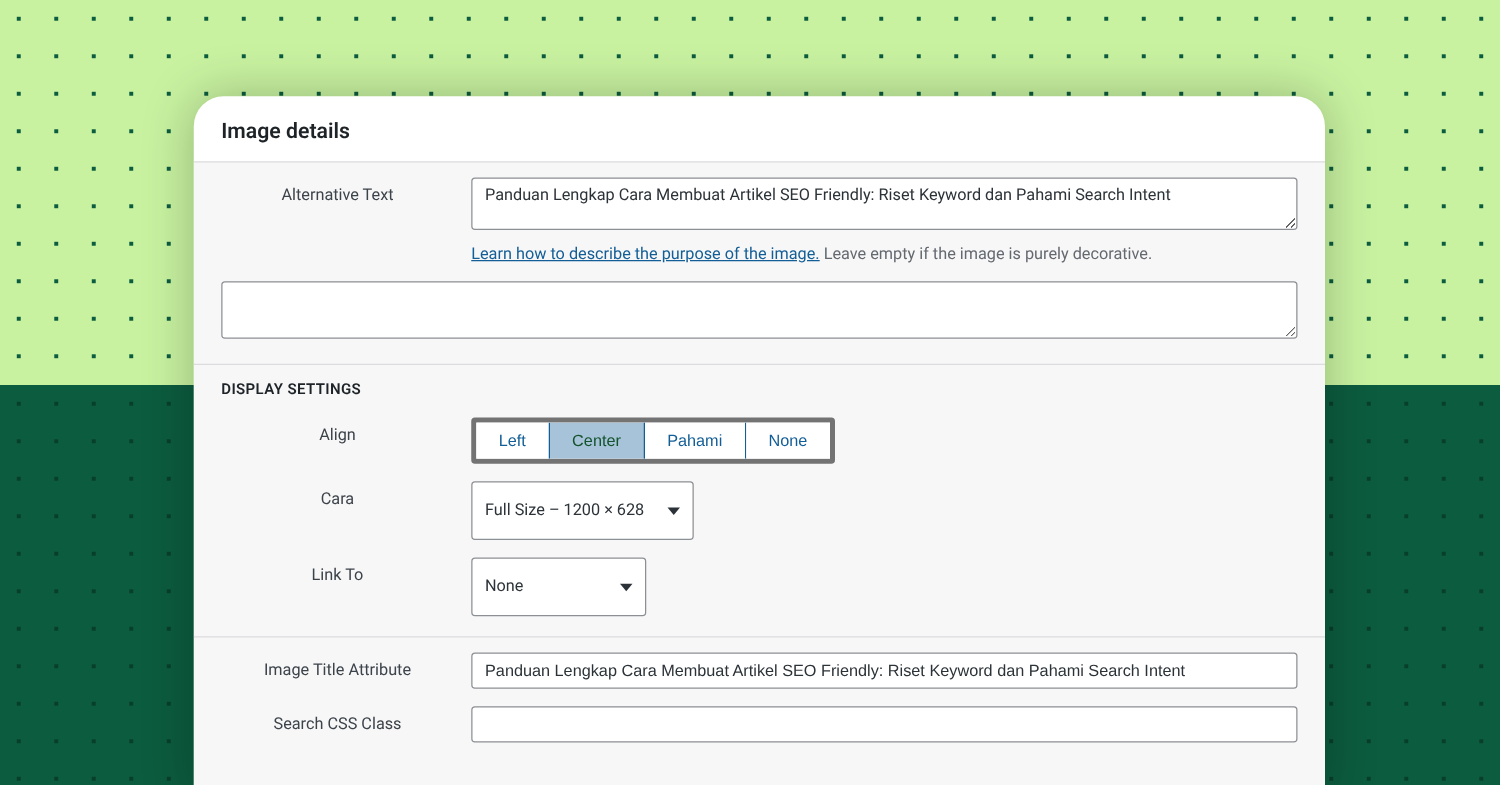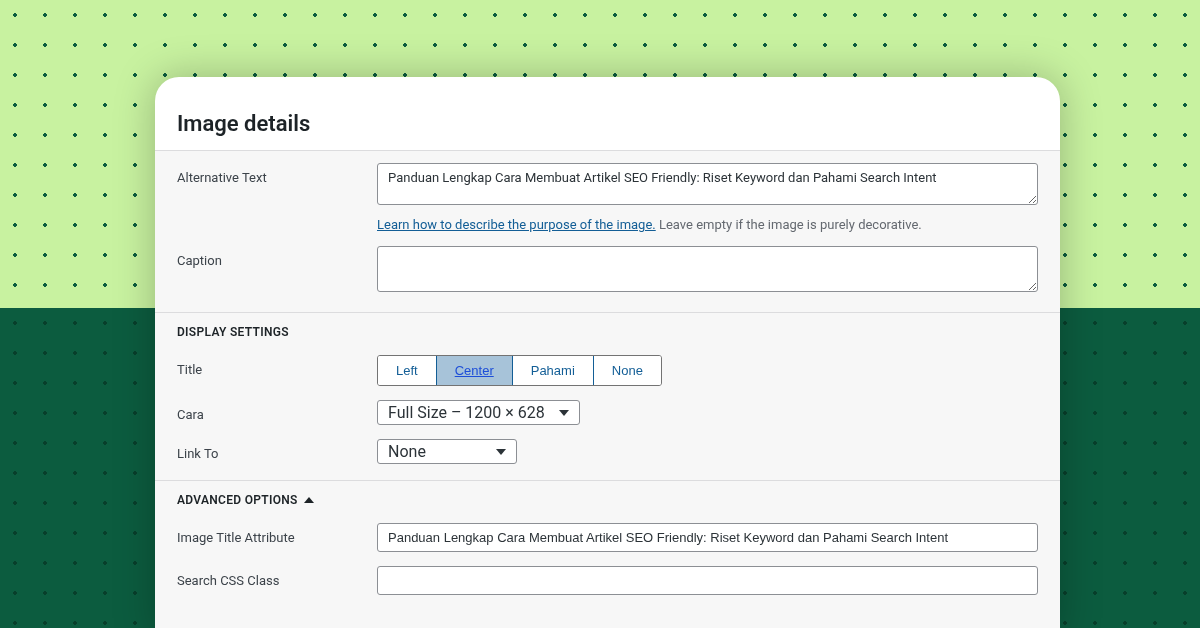--- a/index.html
+++ b/index.html
@@ -22,24 +22,24 @@
     position: absolute;
     left: 155px; top: 77px;
     width: 905px; height: 560px;
     background: #fff;
     border-radius: 24px 24px 0 0;
     box-shadow: 0 0 40px rgba(0,0,0,.25);
     overflow: hidden;
   }
 
   .modal-title {
-    font-size: 22px;
+    font-size: 17px;
     font-weight: 600;
     color: #1d2327;
-    padding: 34px 22px 14px;
+    padding: 18px 22px 14px;
   }
 
   .modal-body {
     background: #f7f7f7;
     border-top: 1px solid #dcdcde;
     padding: 0;
     height: 100%;
   }
 
   .section {
@@ -48,21 +48,21 @@
   .divider { border-top: 1px solid #dcdcde; }
 
   .row {
     display: flex;
     align-items: flex-start;
     margin-bottom: 14px;
   }
   .row:last-child { margin-bottom: 0; }
   .label {
     width: 200px;
-    text-align: left;
+    text-align: center;
     padding-right: 14px;
     padding-top: 7px;
     font-size: 13px;
     color: #3c434a;
   }
   .field { flex: 1; }
 
   .text-input, .textarea {
     width: 100%;
     border: 1px solid #8c8f94;
@@ -97,46 +97,46 @@
   }
   .caret-up {
     display:inline-block; width:0; height:0;
     border-left: 5px solid transparent;
     border-right: 5px solid transparent;
     border-bottom: 6px solid #1d2327;
   }
 
   .btn-group {
     display: inline-flex;
-    border: 1px solid #737373;
+    border: 4px solid #737373;
     border-radius: 3px;
     overflow: hidden;
   }
   .btn-group button {
     background: #fff;
     border: none;
     border-right: 1px solid #135e96;
     color: #135e96;
     font-size: 13px;
     padding: 7px 18px;
     cursor: pointer;
   }
   .btn-group button:last-child { border-right: none; }
-  .btn-group button.active { background: #a7c3d9; color: #1d4ed8; text-decoration: underline; }
+  .btn-group button.active { background: #a7c3d9; color: #14532d; }
 
   .select {
     display: inline-flex;
     align-items: center;
     justify-content: space-between;
     border: 1px solid #8c8f94;
     border-radius: 3px;
     background: #fff;
-    font-size: 16px;
+    font-size: 13px;
     color: #2c3338;
-    padding: 2px 10px;
+    padding: 15px 10px;
     min-width: 140px;
     cursor: pointer;
     gap: 14px;
     text-align: right;
   }
   .select.wide { min-width: 178px; }
   .chev {
     display:inline-block; width:0; height:0;
     border-left: 5px solid transparent;
     border-right: 5px solid transparent;
@@ -160,32 +160,31 @@
         <div class="label">Alternative Text</div>
         <div class="field">
           <textarea class="textarea" style="height: 42px;">Panduan Lengkap Cara Membuat Artikel SEO Friendly: Riset Keyword dan Pahami Search Intent</textarea>
           <div class="hint">
             <a href="#">Learn how to describe the purpose of the image.</a><span> Leave empty if the image is purely decorative.</span>
           </div>
         </div>
       </div>
 
       <div class="row">
-        <div class="label">Caption</div>
         <div class="field">
           <textarea class="textarea small" style=""></textarea>
         </div>
       </div>
     </div>
 
     <div class="section divider">
       <div class="section-heading">DISPLAY SETTINGS</div>
 
       <div class="row">
-        <div class="label">Title</div>
+        <div class="label">Align</div>
         <div class="field">
           <div class="btn-group">
             <button>Left</button>
             <button class="active">Center</button>
             <button>Pahami</button>
             <button>None</button>
           </div>
         </div>
       </div>
 
@@ -204,24 +203,20 @@
         <div class="field">
           <div class="select">
             <span>None</span>
             <span class="chev"></span>
           </div>
         </div>
       </div>
     </div>
 
     <div class="section divider">
-      <div class="section-heading">
-        <span>ADVANCED OPTIONS</span>
-        <span class="caret-up"></span>
-      </div>
 
       <div class="row">
         <div class="label">Image Title Attribute</div>
         <div class="field">
           <input class="text-input" type="text" value="Panduan Lengkap Cara Membuat Artikel SEO Friendly: Riset Keyword dan Pahami Search Intent" style="">
         </div>
       </div>
 
       <div class="row">
         <div class="label">Search CSS Class</div>

